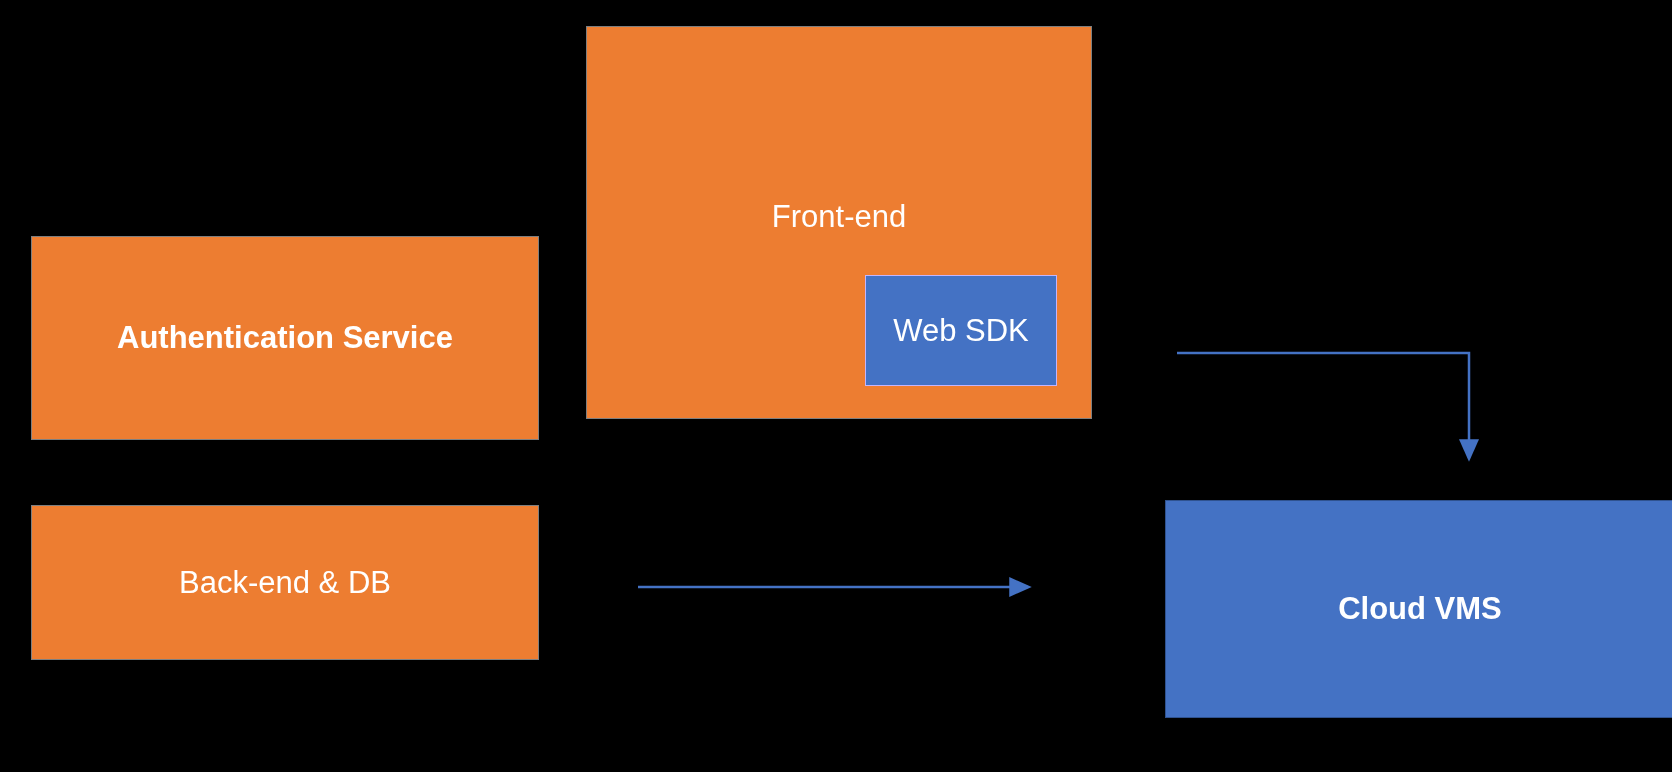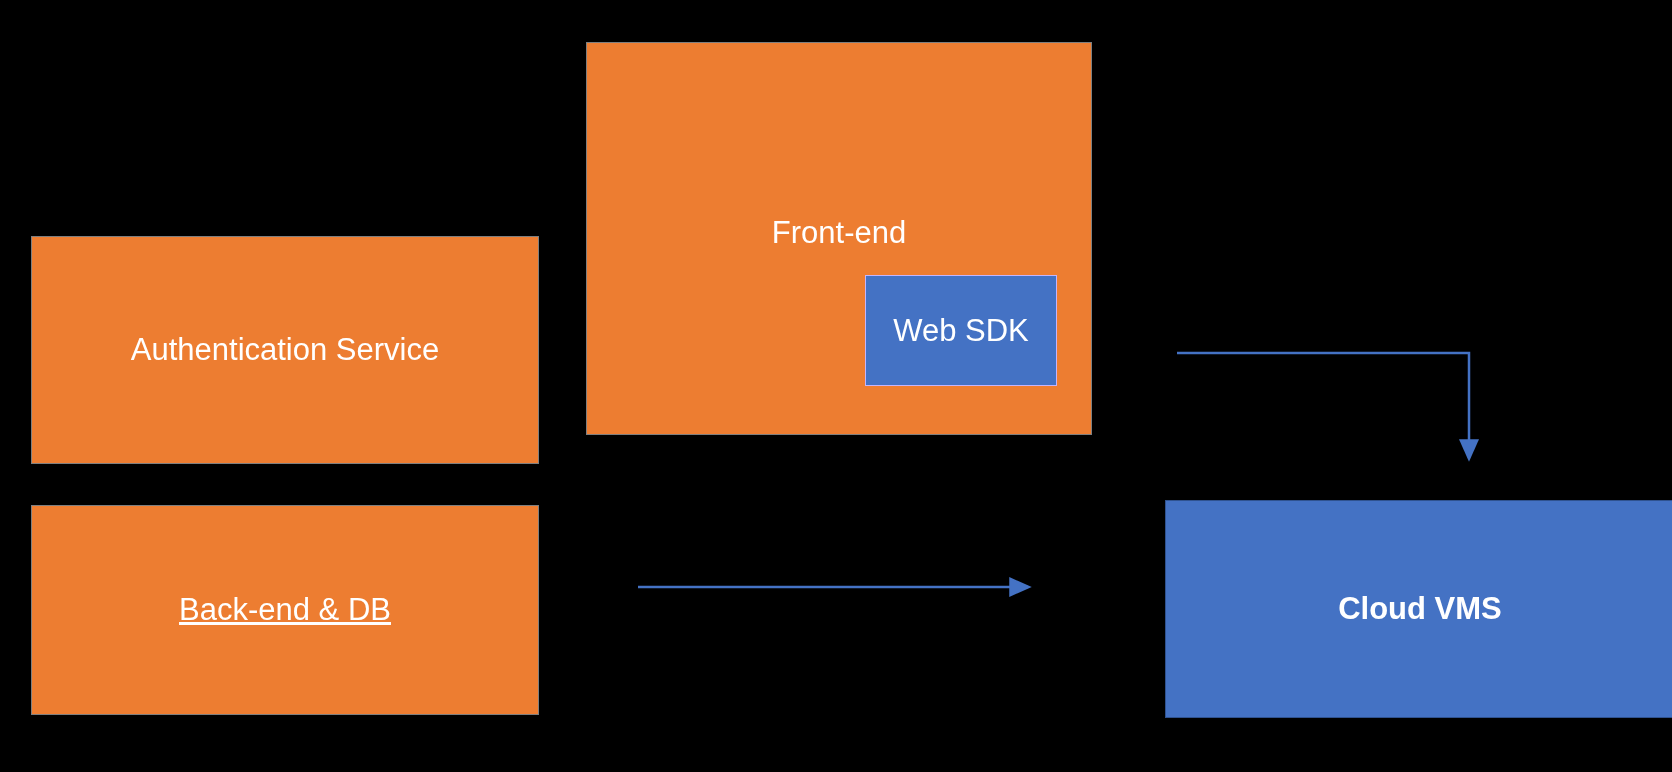--- a/index.html
+++ b/index.html
@@ -33,40 +33,40 @@
     background: #4472C4;
     border: 1px solid #c4b5fd;
   }
   .node-blue-plain {
     background: #4472C4;
     border: 1px solid #2F528F;
   }
 
   
   #node-auth {
-    left: 31px;  top: 236px;  width: 508px;  height: 228px;
+    left: 31px;  top: 236px;  width: 508px;  height: 204px;
     font-size: 31px;
+    font-weight: bold;
   }
   #node-frontend {
-    left: 586px; top: 42px;   width: 506px;  height: 393px;
+    left: 586px; top: 26px;   width: 506px;  height: 393px;
     align-items: flex-start;
     justify-content: center;
     font-size: 31px;
   }
   #node-frontend .label-top {
     margin-top: 172px;
   }
   #node-websdk {
     left: 865px; top: 275px;  width: 192px;  height: 111px;
     font-size: 31px;
   }
   #node-backend {
-    left: 31px;  top: 505px;  width: 508px;  height: 210px;
+    left: 31px;  top: 505px;  width: 508px;  height: 155px;
     font-size: 31px;
-    text-decoration: underline;
   }
   #node-cloudvms {
     left: 1165px; top: 500px; width: 510px;  height: 218px;
     font-size: 31px;
     font-weight: bold;
   }
 
   .arrow-svg {
     position: absolute;
     left: 0; top: 0;

